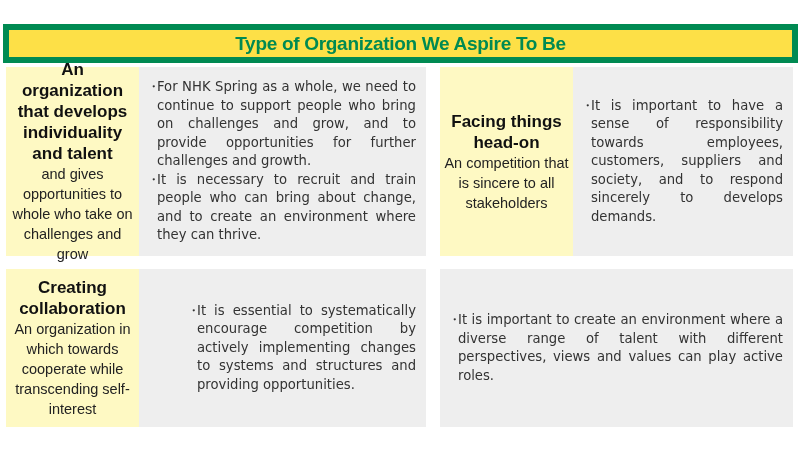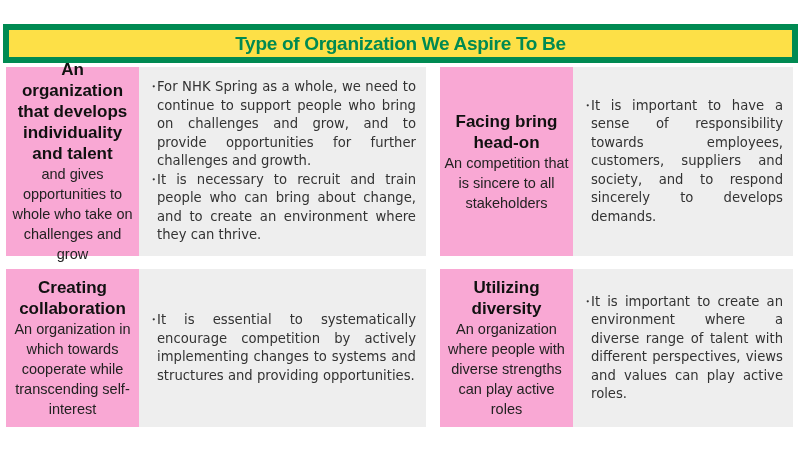--- a/index.html
+++ b/index.html
@@ -5,38 +5,38 @@
     html, body { margin: 0; padding: 0; background: #ffffff; }
     body { width: 800px; height: 450px; position: relative; overflow: hidden; font-family: "Liberation Sans", sans-serif; }
     .header {
       position: absolute; left: 3px; top: 24px; width: 783px; height: 27px;
       border: 6px solid #008a52; background: #fde047;
       display: flex; align-items: center; justify-content: center;
     }
     .header-title { color: #008a52; font-weight: bold; font-size: 19px; letter-spacing: -0.3px; }
     .panel { position: absolute; display: flex; background: #eeeeee; }
     .label-col {
-      background: #f9a8d4; display: flex; flex-direction: column; justify-content: center;
+      background: #fef9c3; display: flex; flex-direction: column; justify-content: center;
       align-items: center; text-align: center; color: #111; box-sizing: border-box; padding: 0 4px;
     }
     .label-title { font-weight: bold; font-size: 17px; line-height: 21px; }
     .label-sub { font-size: 14.5px; line-height: 20px; color: #222; }
     .body-col {
       flex: 1; display: flex; flex-direction: column; justify-content: center;
       box-sizing: border-box; padding: 0 10px 0 8px; color: #333;
       font-family: "DejaVu Sans", sans-serif; font-size: 13.2px; line-height: 18.5px;
     }
     .bullet { display: flex; text-align: justify; }
     .bullet-mark { width: 10px; flex: none; }
     .bullet-text { flex: 1; }
     #p1 { left: 6px; top: 67px; width: 420px; height: 189px; }
     #p1 .label-col { width: 133px; }
     #p2 { left: 440px; top: 67px; width: 353px; height: 189px; }
     #p2 .label-col { width: 133px; }
-    #p3 { left: 6px; top: 269px; width: 420px; height: 158px; }
+    #p3 { left: 6px; top: 269px; width: 420px; height: 158px; gap: 40px; }
     #p3 .label-col { width: 133px; }
     #p4 { left: 440px; top: 269px; width: 353px; height: 158px; }
     #p4 .label-col { width: 133px; }
   </style>
 </head>
 <body>
 
 <div class="header">
   <span class="header-title">Type of Organization We Aspire To Be</span>
 </div>
@@ -53,21 +53,21 @@
     </div>
     <div class="bullet">
       <span class="bullet-mark">・</span>
       <span class="bullet-text">It is necessary to recruit and train people who can bring about change, and to create an environment where they can thrive.</span>
     </div>
   </div>
 </div>
 
 <div class="panel" id="p2">
   <div class="label-col">
-    <div class="label-title">Facing bring head-on</div>
+    <div class="label-title">Facing things head-on</div>
     <div class="label-sub">An competition that is sincere to all stakeholders</div>
   </div>
   <div class="body-col">
     <div class="bullet">
       <span class="bullet-mark">・</span>
       <span class="bullet-text">It is important to have a sense of responsibility towards employees, customers, suppliers and society, and to respond sincerely to develops demands.</span>
     </div>
   </div>
 </div>
 
@@ -78,23 +78,19 @@
   </div>
   <div class="body-col">
     <div class="bullet">
       <span class="bullet-mark">・</span>
       <span class="bullet-text">It is essential to systematically encourage competition by actively implementing changes to systems and structures and providing opportunities.</span>
     </div>
   </div>
 </div>
 
 <div class="panel" id="p4">
-  <div class="label-col">
-    <div class="label-title">Utilizing diversity</div>
-    <div class="label-sub">An organization where people with diverse strengths can play active roles</div>
-  </div>
   <div class="body-col">
     <div class="bullet">
       <span class="bullet-mark">・</span>
       <span class="bullet-text">It is important to create an environment where a diverse range of talent with different perspectives, views and values can play active roles.</span>
     </div>
   </div>
 </div>
 
 </body></html>

